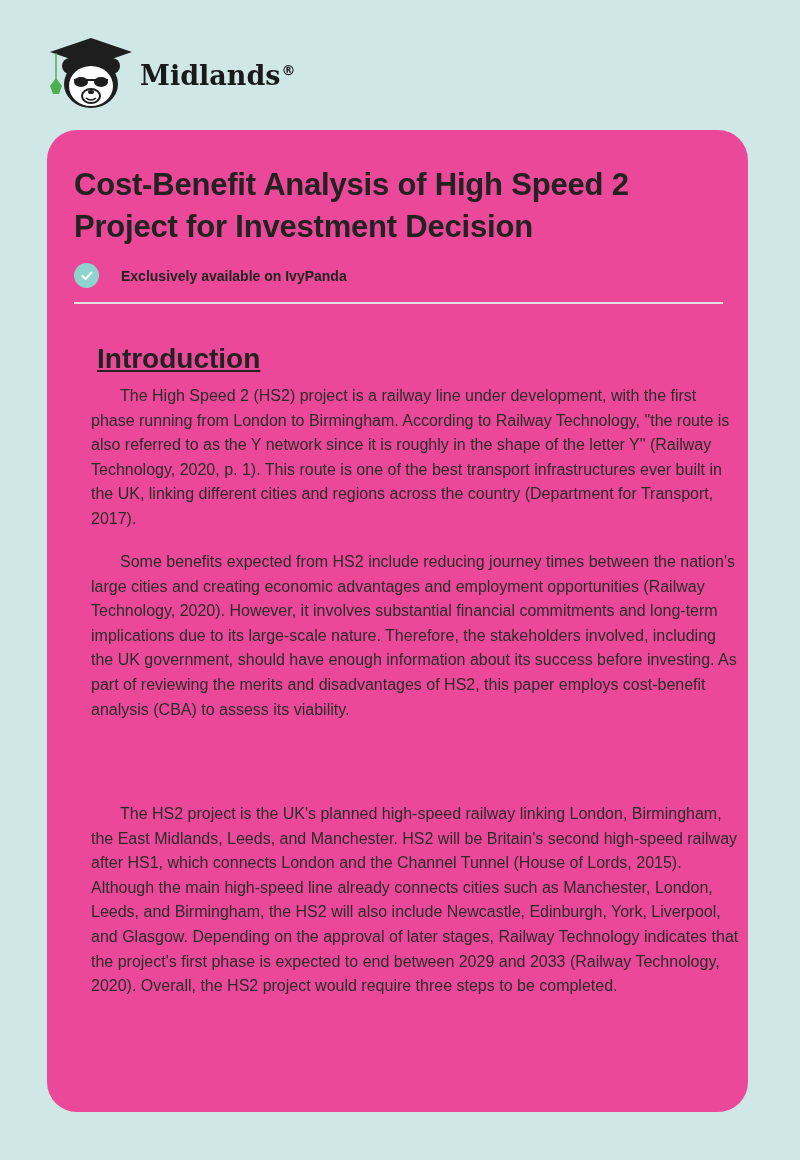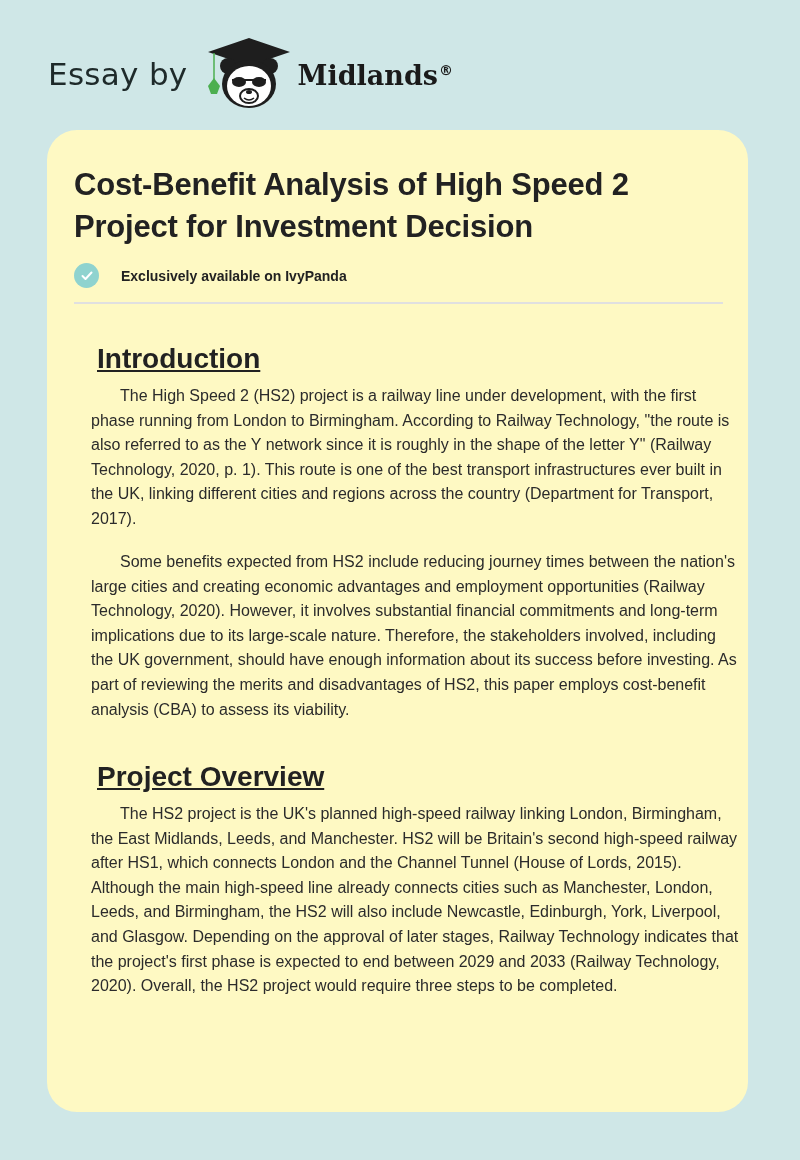--- a/index.html
+++ b/index.html
@@ -26,21 +26,21 @@
     .brand-name {
       font-family: "DejaVu Serif", serif;
       font-weight: bold; font-size: 27px; color: #1a1a1a;
       margin-top: 4px;
     }
     .brand-reg { font-family: "DejaVu Sans", sans-serif; font-size: 14px; vertical-align: super; margin-left: 1px; }
 
     .card {
       position: absolute; left: 47px; top: 130px;
       width: 701px; height: 982px;
-      background: #fef9c3; border-radius: 30px;
+      background: #ec4899; border-radius: 30px;
     }
     .title {
       position: absolute; left: 27px; top: 34px; width: 650px;
       margin: 0;
       font-size: 31px; font-weight: bold; line-height: 42px; color: #222;
       letter-spacing: -0.2px;
     }
     .exclusive {
       position: absolute; left: 27px; top: 133px;
       display: flex; align-items: center; gap: 16px;
@@ -62,21 +62,20 @@
     .para {
       position: absolute; left: 44px; width: 651px; margin: 0;
       font-size: 16px; line-height: 24.6px; color: #2b2b2b;
       text-indent: 29px;
     }
   </style>
 </head>
 <body>
 
 <header class="brand">
-  <span class="brand-prefix">Essay by</span>
   <svg class="brand-logo" viewBox="0 0 86 74">
 
     <polygon points="43,2 84,16 43,30 2,16" fill="#1e1e1e"></polygon>
     <rect x="24" y="18" width="38" height="12" fill="#1e1e1e"></rect>
 
     <line x1="8" y1="17" x2="8" y2="44" stroke="#4caf50" stroke-width="1.5"></line>
     <path d="M2,50 L8,42 L14,50 L11,58 L5,58 Z" fill="#4caf50"></path>
 
     <circle cx="22" cy="30" r="8" fill="#1e1e1e"></circle>
     <circle cx="64" cy="30" r="8" fill="#1e1e1e"></circle>
@@ -104,15 +103,14 @@
     </span>
     <span class="exclusive-text">Exclusively available on IvyPanda</span>
   </div>
 
   <div class="divider"></div>
 
   <h2 class="section-heading" style="top:196px;">Introduction</h2>
   <p class="para" style="top:254px;">The High Speed 2 (HS2) project is a railway line under development, with the first phase running from London to Birmingham. According to Railway Technology, "the route is also referred to as the Y network since it is roughly in the shape of the letter Y" (Railway Technology, 2020, p. 1). This route is one of the best transport infrastructures ever built in the UK, linking different cities and regions across the country (Department for Transport, 2017).</p>
   <p class="para" style="top:420px;">Some benefits expected from HS2 include reducing journey times between the nation's large cities and creating economic advantages and employment opportunities (Railway Technology, 2020). However, it involves substantial financial commitments and long-term implications due to its large-scale nature. Therefore, the stakeholders involved, including the UK government, should have enough information about its success before investing. As part of reviewing the merits and disadvantages of HS2, this paper employs cost-benefit analysis (CBA) to assess its viability.</p>
 
-  <h2 class="section-heading" style="top:614px;">Project Overview</h2>
   <p class="para" style="top:672px;">The HS2 project is the UK's planned high-speed railway linking London, Birmingham, the East Midlands, Leeds, and Manchester. HS2 will be Britain's second high-speed railway after HS1, which connects London and the Channel Tunnel (House of Lords, 2015). Although the main high-speed line already connects cities such as Manchester, London, Leeds, and Birmingham, the HS2 will also include Newcastle, Edinburgh, York, Liverpool, and Glasgow. Depending on the approval of later stages, Railway Technology indicates that the project's first phase is expected to end between 2029 and 2033 (Railway Technology, 2020). Overall, the HS2 project would require three steps to be completed.</p>
 </main>
 
 </body></html>

